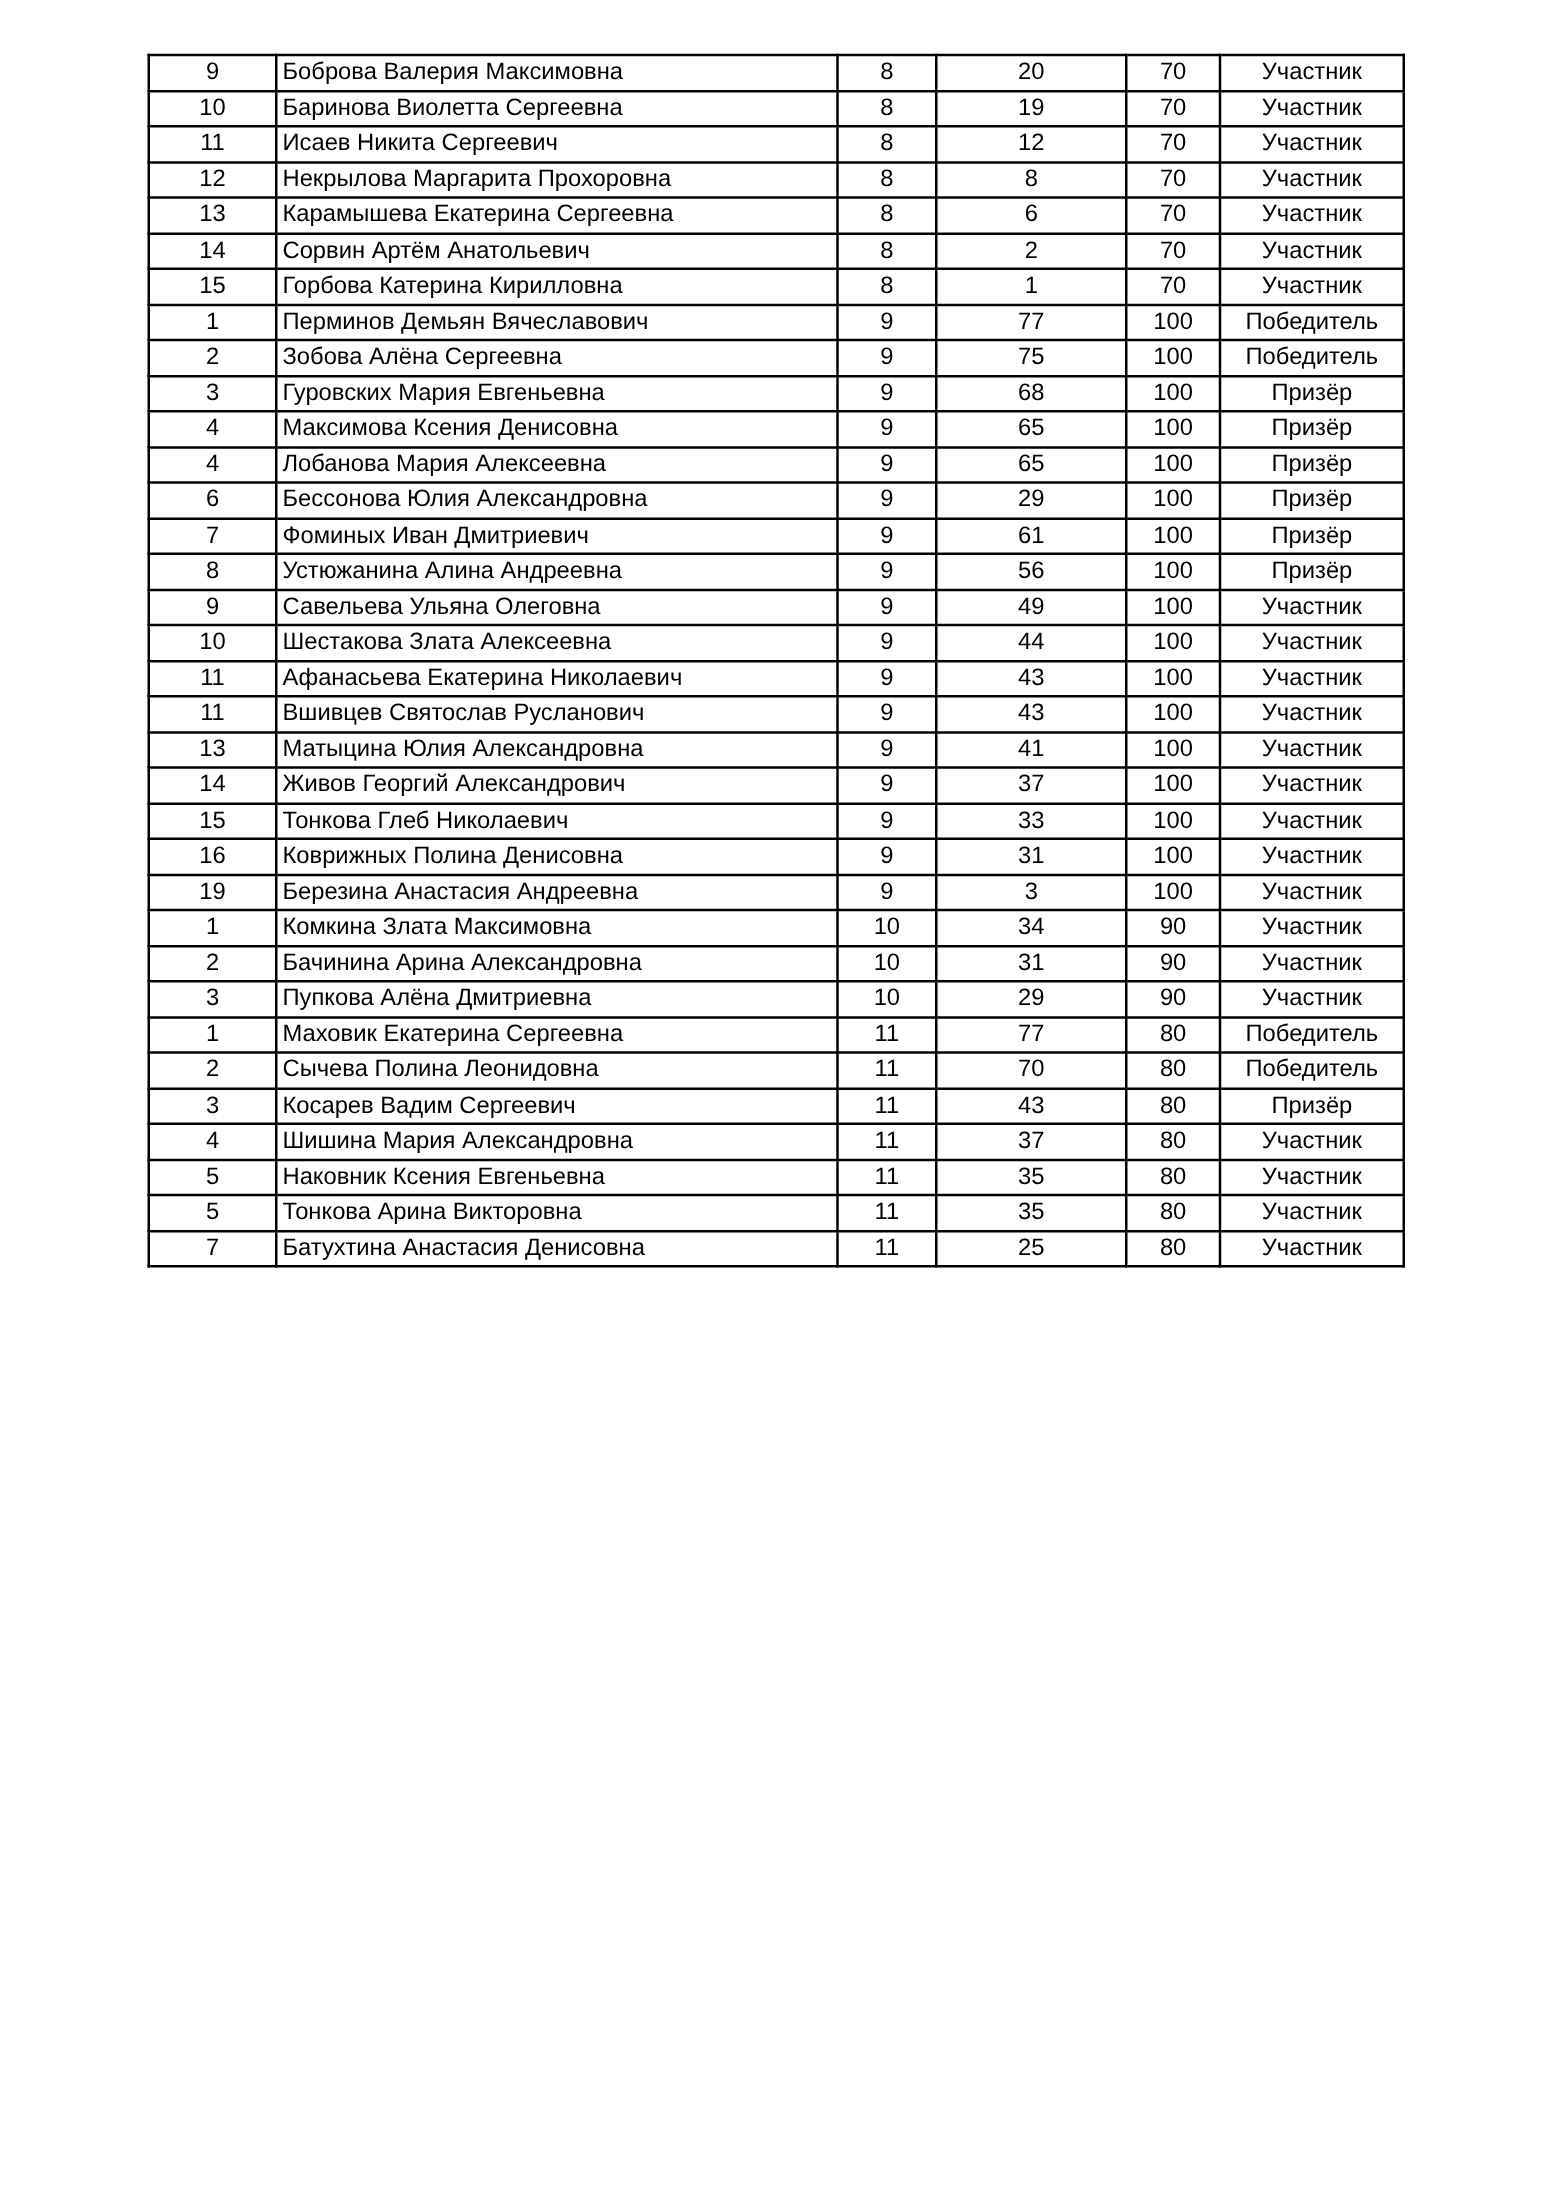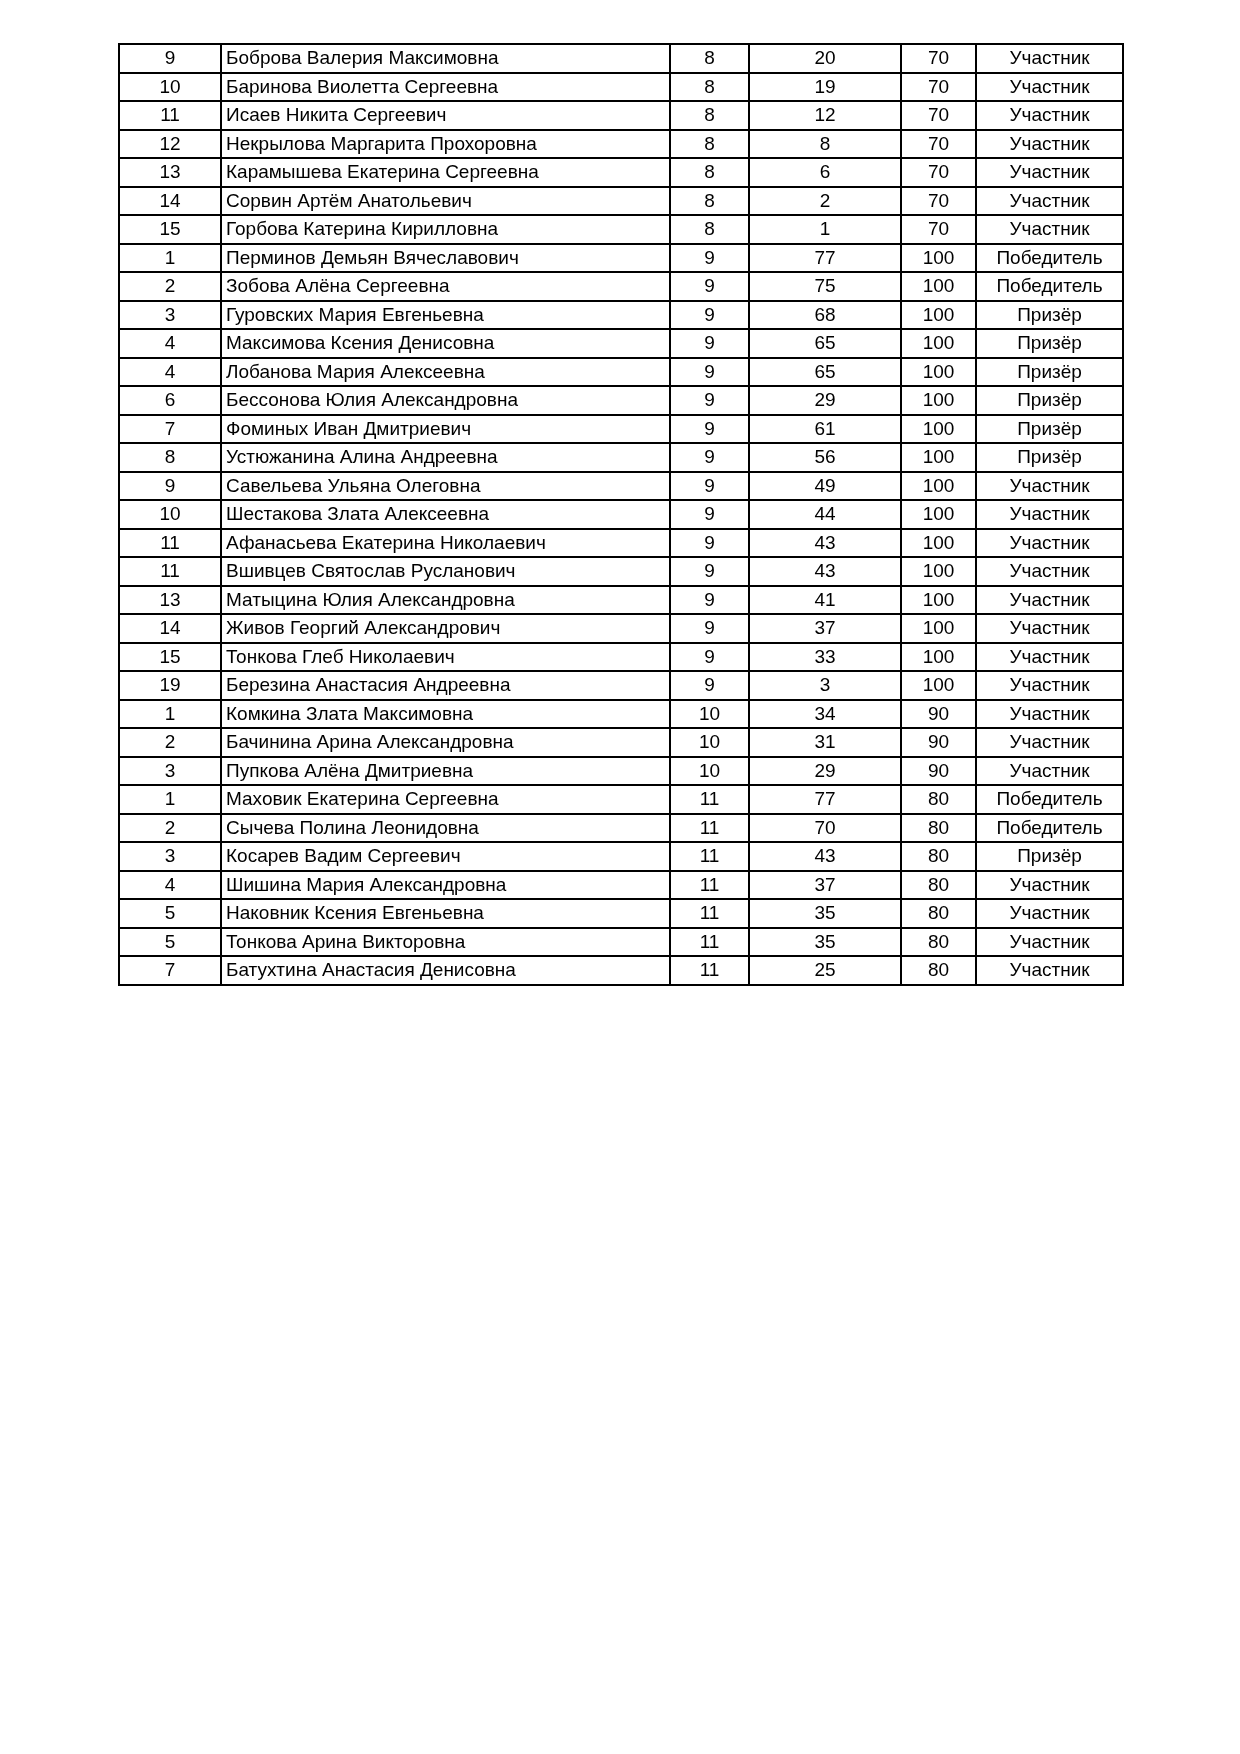--- a/index.html
+++ b/index.html
@@ -226,20 +226,28 @@
   </tr>
         <tr>
     <td class="cell-rank">15</td>
     <td class="cell-name">Тонкова Глеб Николаевич</td>
     <td class="cell-grade">9</td>
     <td class="cell-score">33</td>
     <td class="cell-max">100</td>
     <td class="cell-status">Участник</td>
   </tr>
         <tr>
+    <td class="cell-rank">16</td>
+    <td class="cell-name">Коврижных Полина Денисовна</td>
+    <td class="cell-grade">9</td>
+    <td class="cell-score">31</td>
+    <td class="cell-max">100</td>
+    <td class="cell-status">Участник</td>
+  </tr>
+        <tr>
     <td class="cell-rank">19</td>
     <td class="cell-name">Березина Анастасия Андреевна</td>
     <td class="cell-grade">9</td>
     <td class="cell-score">3</td>
     <td class="cell-max">100</td>
     <td class="cell-status">Участник</td>
   </tr>
         <tr>
     <td class="cell-rank">1</td>
     <td class="cell-name">Комкина Злата Максимовна</td>

